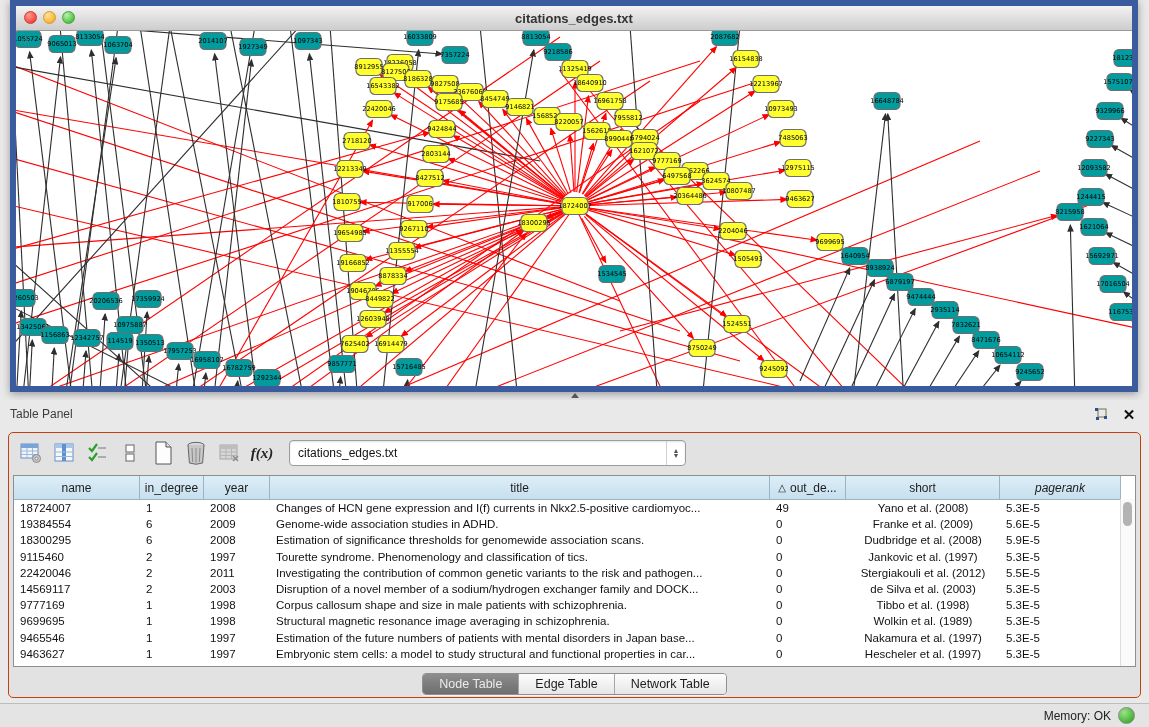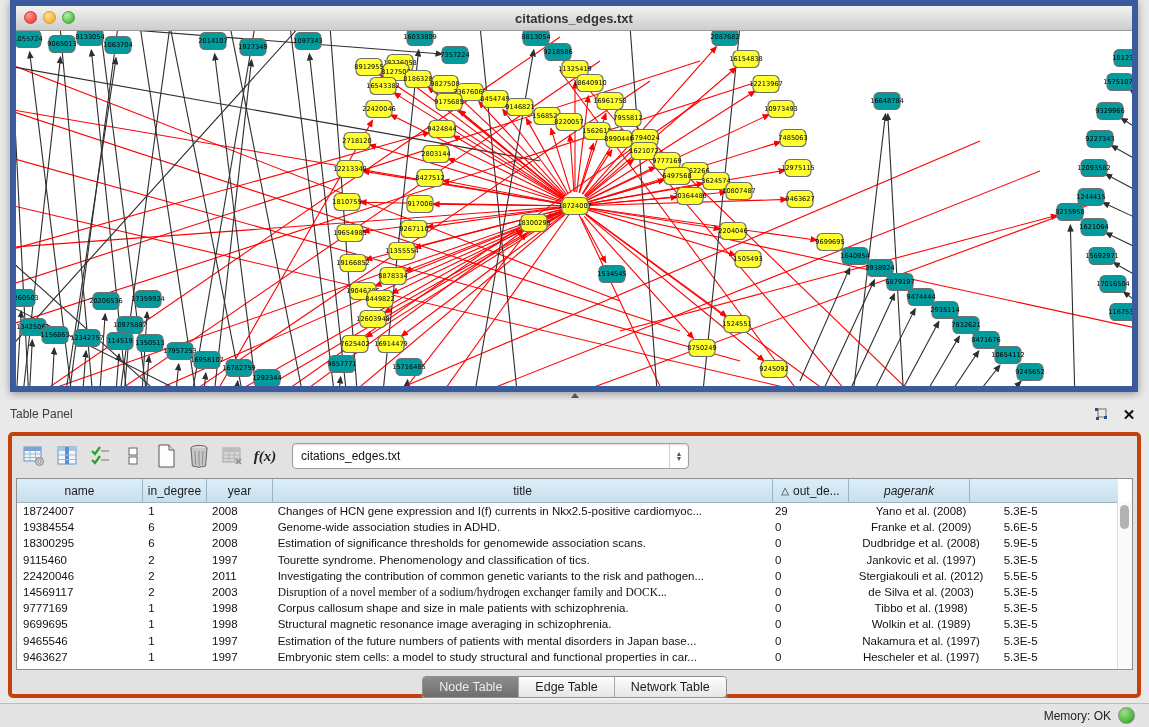--- a/index.html
+++ b/index.html
@@ -30,21 +30,21 @@
 
   
   .table-panel{position:absolute;left:0;top:400px;width:1149px;height:303px;background:#e9e9e9;}
   .panel-header{height:28px;display:flex;align-items:center;padding:0 10px;}
   .panel-title{font-size:12px;color:#3c3c3c;}
   .panel-header .spacer{flex:1;}
   .ph-btn{width:20px;height:18px;display:flex;align-items:center;justify-content:center;margin-left:8px;cursor:pointer;}
   .close-x{font-size:15px;font-weight:bold;color:#111;line-height:1;}
 
   .panel-body{position:absolute;left:8px;top:32px;width:1133px;height:266px;
-    background:#e2e2e2;border:4px solid #c2410c;border-radius:5px;box-sizing:border-box;}
+    background:#e2e2e2;border:1px solid #c2410c;border-radius:5px;box-sizing:border-box;}
 
   .toolbar{height:40px;display:flex;align-items:center;padding-left:10px;gap:9px;}
   .tool-btn{width:24px;height:24px;display:flex;align-items:center;justify-content:center;cursor:pointer;}
   .fx{font-family:"Liberation Serif",serif;font-style:italic;font-weight:bold;font-size:15px;color:#222;}
   .combo{width:395px;height:24px;background:#fff;border:1px solid #9c9c9c;border-radius:4px;
     display:flex;align-items:center;margin-left:6px;position:relative;box-shadow:inset 0 1px 2px rgba(0,0,0,.12);}
   .combo-value{flex:1;font-size:12px;color:#111;padding-left:8px;}
   .combo-arrows{width:18px;height:100%;display:flex;flex-direction:column;align-items:center;justify-content:center;
     border-left:1px solid #d0d0d0;color:#555;font-size:7px;line-height:5px;}
 
@@ -792,29 +792,30 @@
       </div>
 
       <div class="grid-wrap">
         <div class="grid">
           <div class="g-header" id="grid-header">
               <div class="g-h-cell" style="width: 126px;">name</div>
               <div class="g-h-cell" style="width: 64px;">in_degree</div>
               <div class="g-h-cell" style="width: 66px;">year</div>
               <div class="g-h-cell" style="width: 500px;">title</div>
               <div class="g-h-cell" style="width: 76px;"><span class="sort-tri">△</span>out_de...</div>
+              <div class="g-h-cell" style="width: 154px;">short</div>
               <div class="g-h-cell" style="width: 121px; font-style: italic;">pagerank</div>
             </div>
           <div id="grid-body">
               <div class="g-row">
                 <div class="g-cell" style="width: 126px;">18724007</div>
                 <div class="g-cell" style="width: 64px;">1</div>
                 <div class="g-cell" style="width: 66px;">2008</div>
                 <div class="g-cell" style="width: 500px;">Changes of HCN gene expression and I(f) currents in Nkx2.5-positive cardiomyoc...</div>
-                <div class="g-cell" style="width: 76px;">29</div>
+                <div class="g-cell" style="width: 76px;">49</div>
                 <div class="g-cell center" style="width: 154px;">Yano et al. (2008)</div>
                 <div class="g-cell" style="width: 121px;">5.3E-5</div>
               </div>
               <div class="g-row">
                 <div class="g-cell" style="width: 126px;">19384554</div>
                 <div class="g-cell" style="width: 64px;">6</div>
                 <div class="g-cell" style="width: 66px;">2009</div>
                 <div class="g-cell" style="width: 500px;">Genome-wide association studies in ADHD.</div>
                 <div class="g-cell" style="width: 76px;">0</div>
                 <div class="g-cell center" style="width: 154px;">Franke et al. (2009)</div>
@@ -844,21 +845,21 @@
                 <div class="g-cell" style="width: 66px;">2011</div>
                 <div class="g-cell" style="width: 500px;">Investigating the contribution of common genetic variants to the risk and pathogen...</div>
                 <div class="g-cell" style="width: 76px;">0</div>
                 <div class="g-cell center" style="width: 154px;">Stergiakouli et al. (2012)</div>
                 <div class="g-cell" style="width: 121px;">5.5E-5</div>
               </div>
               <div class="g-row">
                 <div class="g-cell" style="width: 126px;">14569117</div>
                 <div class="g-cell" style="width: 64px;">2</div>
                 <div class="g-cell" style="width: 66px;">2003</div>
-                <div class="g-cell" style="width: 500px; font-family: Liberation Serif, serif;">Disruption of a novel member of a sodium/hydrogen exchanger family and DOCK...</div>
+                <div class="g-cell" style="width: 500px;">Disruption of a novel member of a sodium/hydrogen exchanger family and DOCK...</div>
                 <div class="g-cell" style="width: 76px;">0</div>
                 <div class="g-cell center" style="width: 154px;">de Silva et al. (2003)</div>
                 <div class="g-cell" style="width: 121px;">5.3E-5</div>
               </div>
               <div class="g-row">
                 <div class="g-cell" style="width: 126px;">9777169</div>
                 <div class="g-cell" style="width: 64px;">1</div>
                 <div class="g-cell" style="width: 66px;">1998</div>
                 <div class="g-cell" style="width: 500px;">Corpus callosum shape and size in male patients with schizophrenia.</div>
                 <div class="g-cell" style="width: 76px;">0</div>

